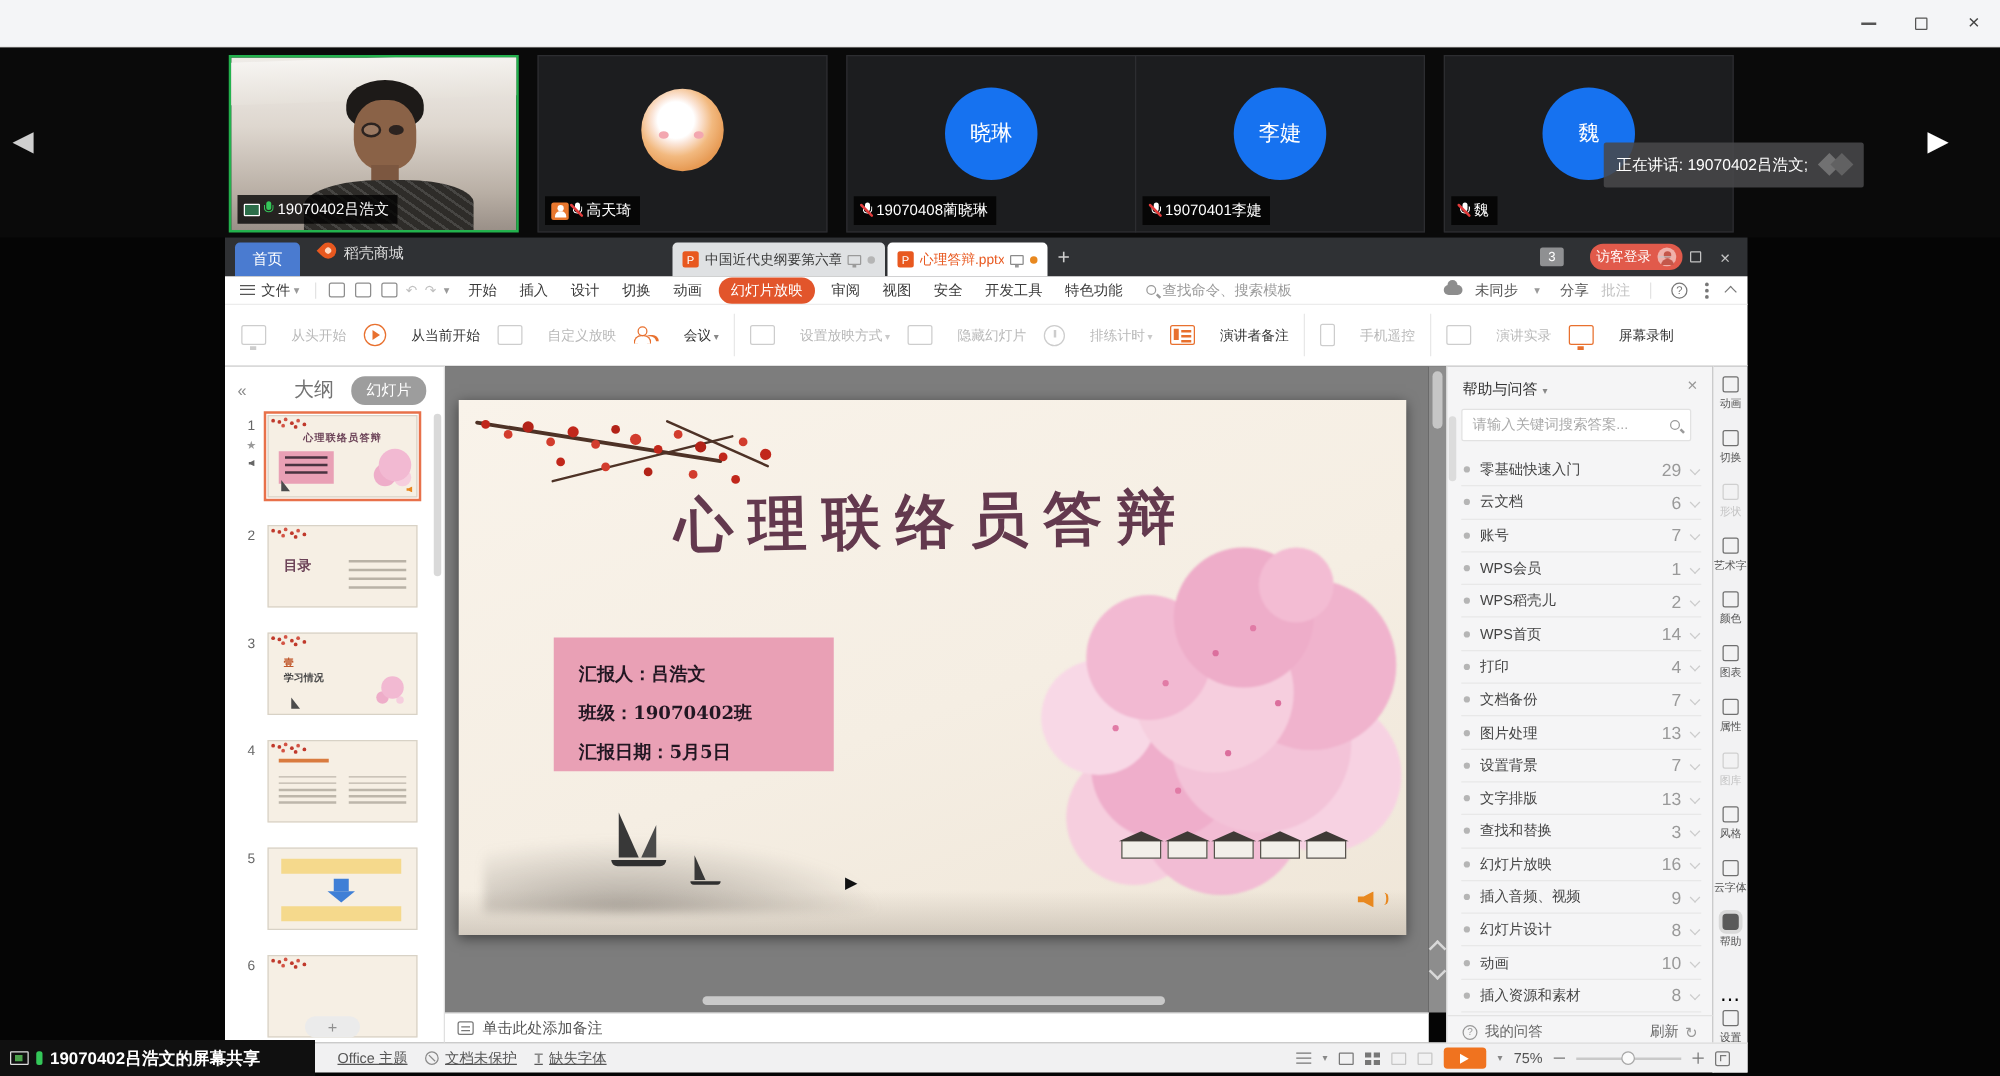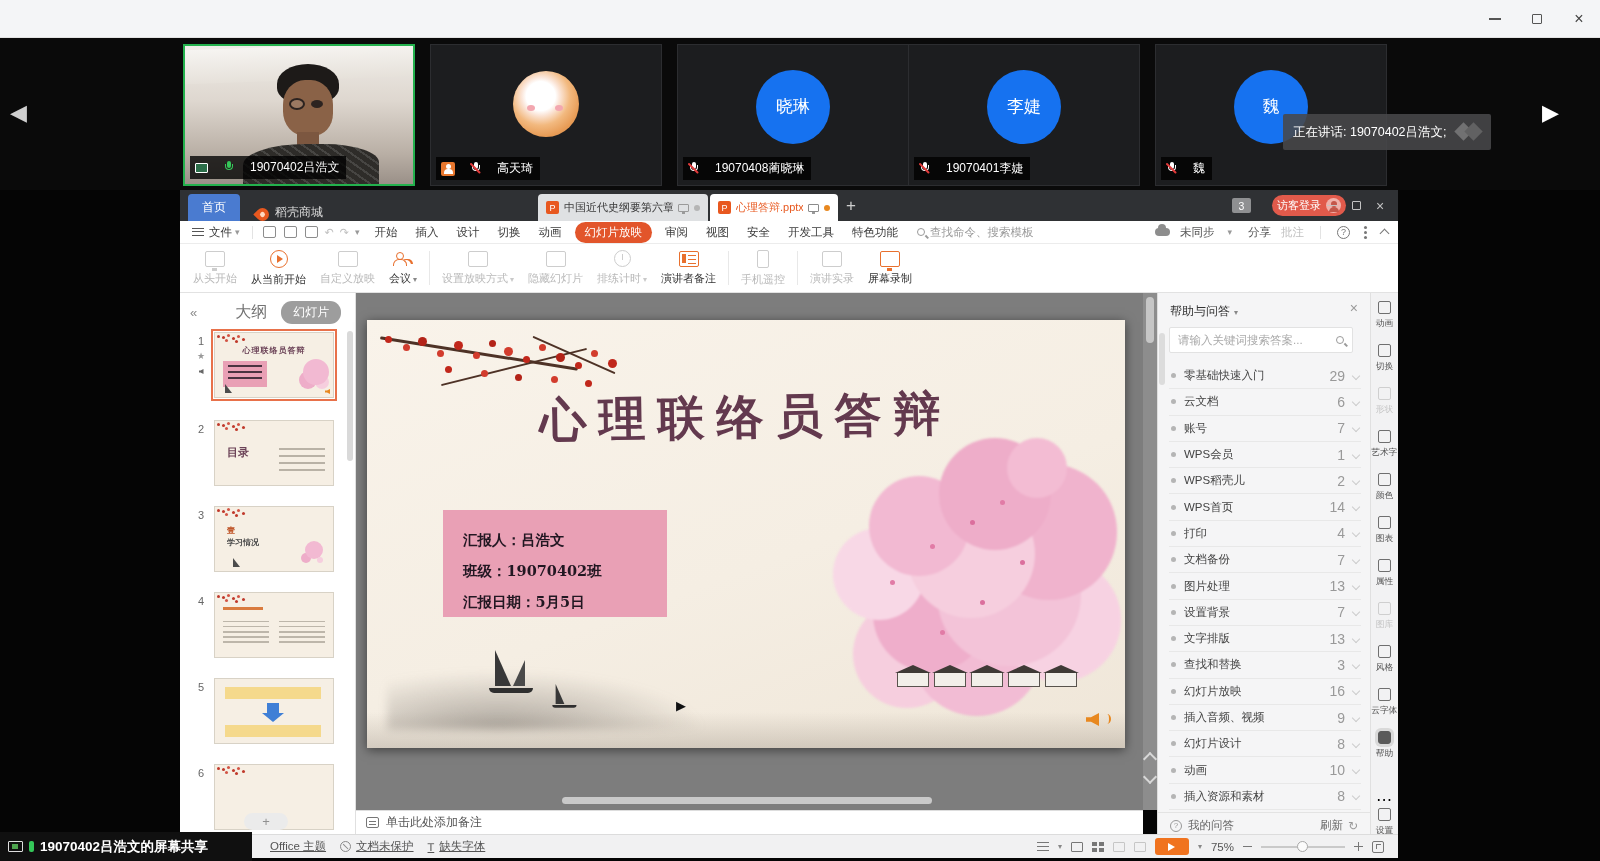--- a/index.html
+++ b/index.html
@@ -13,21 +13,21 @@
   .winctl{position:absolute;top:0;right:0;height:38px;display:flex;align-items:center;gap:0;}
   .wbtn{width:42px;height:38px;display:flex;align-items:center;justify-content:center;color:#444;}
   .wbtn .bar{width:12px;height:2px;background:#555;}
   .wbtn .sq{width:10px;height:10px;border:1.5px solid #555;border-radius:1px;background:transparent;}
   .wbtn .x{font-size:16px;line-height:1;color:#444;}
 
   
   .video-strip{position:absolute;left:0;top:38px;width:1600px;height:152px;background:#0a0a0a;}
   .tile{position:absolute;top:6px;width:232px;height:142px;background:#1c1d1f;border:1px solid #2c2d30;overflow:hidden;}
   .tile.speaking{border:2px solid #23b14d;}
-  .namebar{position:absolute;left:5px;bottom:5px;background:rgba(0,0,0,.78);padding:3px 7px 3px 5px;display:flex;align-items:center;gap:15px;max-width:95%;text-align:center;}
+  .namebar{position:absolute;left:5px;bottom:5px;background:rgba(0,0,0,.78);padding:3px 7px 3px 5px;display:flex;align-items:center;gap:1px;max-width:95%;text-align:center;}
   .namebar span{color:#fff;font-size:12px;white-space:nowrap;}
   .avatar-circle{position:absolute;left:50%;top:44%;transform:translate(-50%,-50%);width:74px;height:74px;border-radius:50%;background:#1672f0;display:flex;align-items:center;justify-content:center;color:#fff;font-size:17px;}
   .avatar-cat{position:absolute;left:50%;top:42%;transform:translate(-50%,-50%);width:66px;height:66px;border-radius:50%;background:radial-gradient(circle at 42% 38%,#fff 0 26%,#fbe6d9 34%,#f2b97f 52%,#e79b55 72%,#d98a48 100%);}
   .avatar-cat:after{content:"";position:absolute;left:14px;top:34px;width:8px;height:6px;border-radius:50%;background:#f3a7b0;box-shadow:28px 0 0 #f3a7b0;}
   
   .cam{background:linear-gradient(180deg,#efece8 0%,#ded7cf 40%,#b9afa5 78%,#9a9088 100%);}
   .cam .ceil{position:absolute;left:-10px;top:0;width:260px;height:34px;background:linear-gradient(180deg,#f6f4f1,#e6e1da);transform:rotate(-2deg);}
   .cam .hair{position:absolute;left:92px;top:18px;width:62px;height:40px;background:#1d1a18;border-radius:50% 50% 40% 40%;}
   .cam .face{position:absolute;left:98px;top:34px;width:50px;height:56px;background:#8a6247;border-radius:44% 44% 40% 44%;}
   .cam .glasses{position:absolute;left:104px;top:52px;width:16px;height:12px;border:2px solid #2c2320;border-radius:50%;box-shadow:20px 0 0 -2px #2c2320;background:rgba(255,255,255,.15);}
@@ -49,21 +49,21 @@
   .speak-toast{position:absolute;left:1283px;top:114px;width:208px;height:36px;background:rgba(72,72,74,.88);border-radius:2px;display:flex;align-items:center;padding:0 10px;z-index:5;}
   .speak-toast span{color:#fff;font-size:12.5px;white-space:nowrap;}
   .speak-logo{margin-left:8px;width:30px;height:18px;position:relative;opacity:.55;}
   .speak-logo:before,.speak-logo:after{content:"";position:absolute;top:2px;width:13px;height:13px;background:#9a9a9a;transform:rotate(45deg);}
   .speak-logo:before{left:2px;}
   .speak-logo:after{left:12px;background:#7d7d7d;}
 
   
   .wps-tabbar{position:absolute;left:180px;top:190px;width:1218px;height:31px;background:#2f3134;}
   .tab-home{position:absolute;left:8px;top:4px;width:52px;height:27px;background:#4a7bd0;border-radius:4px 4px 0 0;color:#fff;font-size:12px;display:flex;align-items:center;justify-content:center;}
-  .tab-store{position:absolute;left:64px;top:4px;height:27px;display:flex;align-items:flex-end;gap:6px;padding:0 12px;color:#ddd;font-size:12px;}
+  .tab-store{position:absolute;left:64px;top:4px;height:27px;display:flex;align-items:flex-start;gap:6px;padding:0 12px;color:#ddd;font-size:12px;}
   .flame{width:13px;height:13px;background:#e8581f;border-radius:50% 50% 50% 0;transform:rotate(45deg);position:relative;}
   .flame:before{content:"";position:absolute;left:4px;top:4px;width:5px;height:5px;background:#ffd9c2;border-radius:50%;}
   .doc-tab{position:absolute;top:4px;height:27px;display:flex;align-items:center;gap:5px;padding:0 8px;font-size:11px;border-radius:4px 4px 0 0;}
   .doc-tab .pico{width:13px;height:13px;background:#e8581f;border-radius:2px;color:#fff;font-size:9px;display:flex;align-items:center;justify-content:center;flex:0 0 auto;}
   .doc-tab .mon{width:11px;height:8px;border:1.2px solid #9a9a9a;border-radius:1px;position:relative;flex:0 0 auto;}
   .doc-tab .mon:after{content:"";position:absolute;left:3px;bottom:-3px;width:3px;height:2px;background:#9a9a9a;}
   .doc-tab .dot{width:6px;height:6px;border-radius:50%;background:#b5b5b5;flex:0 0 auto;}
   .doc-tab.inactive{left:358px;width:170px;background:#dfe1e3;color:#3a3a3a;}
   .doc-tab.active{left:530px;width:128px;background:#fff;color:#e8581f;}
   .doc-tab.active .dot{background:#e8881f;}
@@ -96,21 +96,21 @@
   .mright{margin-left:auto;display:flex;align-items:center;gap:10px;padding-right:10px;color:#555;white-space:nowrap;}
   .cloud{width:15px;height:8px;background:#8d8d8d;border-radius:6px;position:relative;}
   .cloud:before{content:"";position:absolute;left:3px;top:-4px;width:8px;height:8px;background:#8d8d8d;border-radius:50%;}
   .dim-t{color:#c0c0c0;}
   .qm{width:13px;height:13px;border:1.3px solid #777;border-radius:50%;font-size:9px;display:flex;align-items:center;justify-content:center;color:#777;}
   .vdots{width:3px;height:3px;background:#777;border-radius:50%;box-shadow:0 5px 0 #777,0 -5px 0 #777;margin:0 4px;}
   .carup{width:7px;height:7px;border-left:1.6px solid #777;border-top:1.6px solid #777;transform:rotate(45deg);margin-top:3px;}
 
   
   .wps-ribbon{position:absolute;left:180px;top:244px;width:1218px;height:49px;background:#fff;border-bottom:1px solid #e2e2e2;display:flex;align-items:center;padding-left:6px;}
-  .rbtn{display:flex;flex-direction:column;align-items:center;gap:4px;padding:0 7px;}
+  .rbtn{display:flex;flex-direction:row;align-items:center;gap:20px;padding:0 7px;}
   .rlabel{font-size:11px;color:#333;white-space:nowrap;}
   .rbtn.off .rlabel{color:#b9b9b9;}
   .rbtn .dd:after{content:"▾";font-size:8px;color:#888;margin-left:2px;}
   .rbtn.off .dd:after{color:#c9c9c9;}
   .ric{width:20px;height:16px;border:1.6px solid #8a8a8a;border-radius:2px;position:relative;}
   .rbtn.off .ric{border-color:#cdcdcd;}
   .ric.round{width:18px;height:18px;border-radius:50%;border-color:#e8702e;}
   .ric.round:after{content:"";position:absolute;left:6px;top:4px;border-left:6px solid #e8702e;border-top:4px solid transparent;border-bottom:4px solid transparent;}
   .ric.orange{border-color:#e8702e;}
   .ric.stand:after{content:"";position:absolute;left:6px;bottom:-5px;width:5px;height:3px;background:#8a8a8a;}

